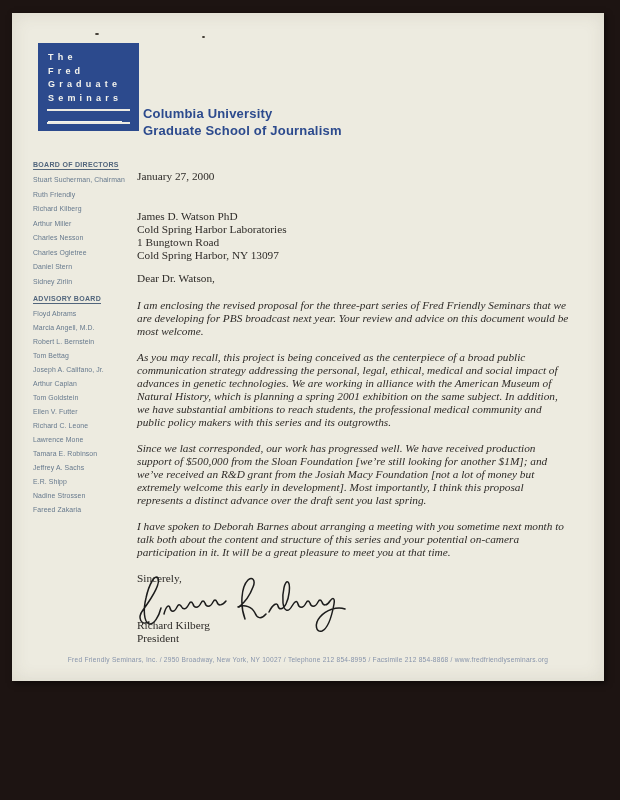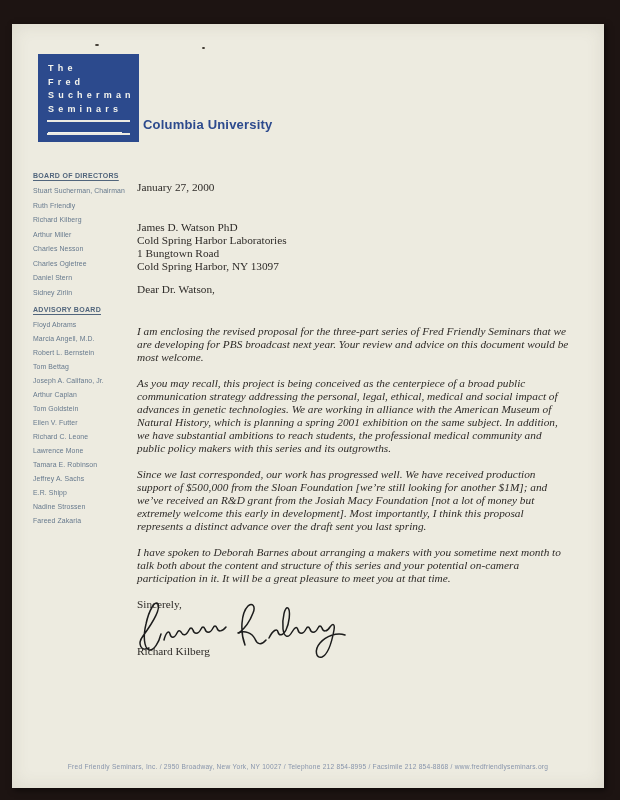--- a/index.html
+++ b/index.html
@@ -14,21 +14,21 @@
   *{margin:0;padding:0;box-sizing:border-box;}
   html,body{width:620px;height:800px;}
   body{
     background:var(--bg);
     font-family:"Liberation Sans", sans-serif;
     position:relative;
     overflow:hidden;
   }
   .scan{position:absolute;inset:0;}
   .paper{
-    position:absolute;left:12px;top:24px;width:592px;height:764px;
+    position:absolute;left:12px;top:13px;width:592px;height:668px;
     background:var(--paper);
     box-shadow:inset 0 0 18px rgba(90,80,60,.12), 2px 2px 6px rgba(0,0,0,.55);
   }
   .speck{position:absolute;background:#3a342c;border-radius:50%;}
   .speck.s1{left:83px;top:20px;width:4px;height:2px;}
   .speck.s2{left:190px;top:23px;width:3px;height:2px;}
 
   
   .logo-box{
     position:absolute;left:26px;top:30px;width:101px;height:88px;
@@ -62,21 +62,21 @@
   .side-group.advisory .side-item{height:14px;}
 
   
   .letter-body{
     position:absolute;left:125px;top:157px;width:432px;
     font-family:"Liberation Serif", serif;
     font-size:11.3px;line-height:13px;color:var(--body-text);
   }
   .date{margin-bottom:27px;}
   .recipient{margin-bottom:10px;}
-  .salutation{margin-bottom:29px;}
+  .salutation{margin-bottom:14px;}
   .para{margin-bottom:13px;font-style:italic;}
   .closing{margin-top:1px;}
   .signature{display:block;margin:-13px 0 -15px -4px;}
   .signer-name{margin-top:0;}
 
   
   .foot{
     position:absolute;left:0;right:0;bottom:18px;text-align:center;
     color:var(--footer-text);font-size:6.6px;letter-spacing:.25px;
   }
@@ -87,28 +87,29 @@
 <div class="scan">
   <div class="paper">
 
     <div class="speck s1"></div>
     <div class="speck s2"></div>
 
     <div class="logo-box">
       <div class="logo-words">
           <div class="logo-word">The</div>
           <div class="logo-word">Fred</div>
-          <div class="logo-word">Sucherman</div>
+          <div class="logo-word">Graduate</div>
           <div class="logo-word">Seminars</div>
         </div>
       <div class="logo-rule r1"></div>
       <div class="logo-rule r2"></div>
     </div>
     <div class="institution">
         <div class="institution-line">Columbia University</div>
+        <div class="institution-line">Graduate School of Journalism</div>
       </div>
 
     <aside class="sidebar">
       <div class="side-group">
         <div class="side-title">BOARD OF DIRECTORS</div>
         <div>
             <div class="side-item">Stuart Sucherman, Chairman</div>
             <div class="side-item">Ruth Friendly</div>
             <div class="side-item">Richard Kilberg</div>
             <div class="side-item">Arthur Miller</div>
@@ -146,30 +147,31 @@
           <div class="recipient-line">James D. Watson PhD</div>
           <div class="recipient-line">Cold Spring Harbor Laboratories</div>
           <div class="recipient-line">1 Bungtown Road</div>
           <div class="recipient-line">Cold Spring Harbor, NY 13097</div>
         </div>
       <div class="salutation">Dear Dr. Watson,</div>
       <div class="paragraphs">
           <p class="para">I am enclosing the revised proposal for the three-part series of Fred Friendly Seminars that we are developing for PBS broadcast next year. Your review and advice on this document would be most welcome.</p>
           <p class="para">As you may recall, this project is being conceived as the centerpiece of a broad public communication strategy addressing the personal, legal, ethical, medical and social impact of advances in genetic technologies. We are working in alliance with the American Museum of Natural History, which is planning a spring 2001 exhibition on the same subject. In addition, we have substantial ambitions to reach students, the professional medical community and public policy makers with this series and its outgrowths.</p>
           <p class="para">Since we last corresponded, our work has progressed well. We have received production support of $500,000 from the Sloan Foundation [we’re still looking for another $1M]; and we’ve received an R&amp;D grant from the Josiah Macy Foundation [not a lot of money but extremely welcome this early in development]. Most importantly, I think this proposal represents a distinct advance over the draft sent you last spring.</p>
-          <p class="para">I have spoken to Deborah Barnes about arranging a makers with you sometime next month to talk both about the content and structure of this series and your potential on-camera participation in it. It will be a great pleasure to meet you at that time.</p>
+          <p class="para">I have spoken to Deborah Barnes about arranging a meeting with you sometime next month to talk both about the content and structure of this series and your potential on-camera participation in it. It will be a great pleasure to meet you at that time.</p>
         </div>
       <div class="closing">Sincerely,</div>
 
       <svg class="signature" width="218" height="62" viewBox="0 0 218 62" fill="none" stroke="#1c1c1c" stroke-width="1.5" stroke-linecap="round">
         <path d="M16 50 C8 54 4 46 10 38 C18 27 28 12 25 6 C22 2 16 12 13 26 C10 38 11 50 16 52 C21 53 26 44 28 36"></path>
         <path d="M31 42 C33 34 36 32 37 36 C38 40 41 41 44 35 Q46 31 48 34 C50 38 53 38 56 32 Q58 28 60 32 C61 36 65 37 68 31 Q70 27 72 31 C73 35 77 36 80 30 Q82 26 84 30 C85 34 89 34 93 29"></path>
         <path d="M112 47 C107 34 108 15 115 8 C119 4 123 8 120 15 C117 23 111 31 106 35"></path>
         <path d="M105 35 C112 32 119 35 122 41 C124 46 128 48 133 42"></path>
         <path d="M136 40 C140 32 144 30 145 34 C146 38 150 38 153 32 C156 26 158 13 155 10 C152 8 149 20 150 31 C151 39 155 41 159 34 C162 29 164 28 165 32 C166 36 170 37 173 31 Q175 27 177 31 C178 35 182 36 185 30 Q187 26 189 30 C190 34 194 34 197 29 C200 25 202 26 201 32 C199 43 196 56 189 59 C183 61 181 52 187 45 C193 38 204 34 212 37"></path>
       </svg>
 
       <div class="signer-name">Richard Kilberg</div>
+      <div class="signer-title">President</div>
     </main>
 
     <footer class="foot">Fred Friendly Seminars, Inc. / 2950 Broadway, New York, NY 10027 / Telephone 212 854-8995 / Facsimile 212 854-8868 / www.fredfriendlyseminars.org</footer>
   </div>
 </div>
 
 </body></html>

